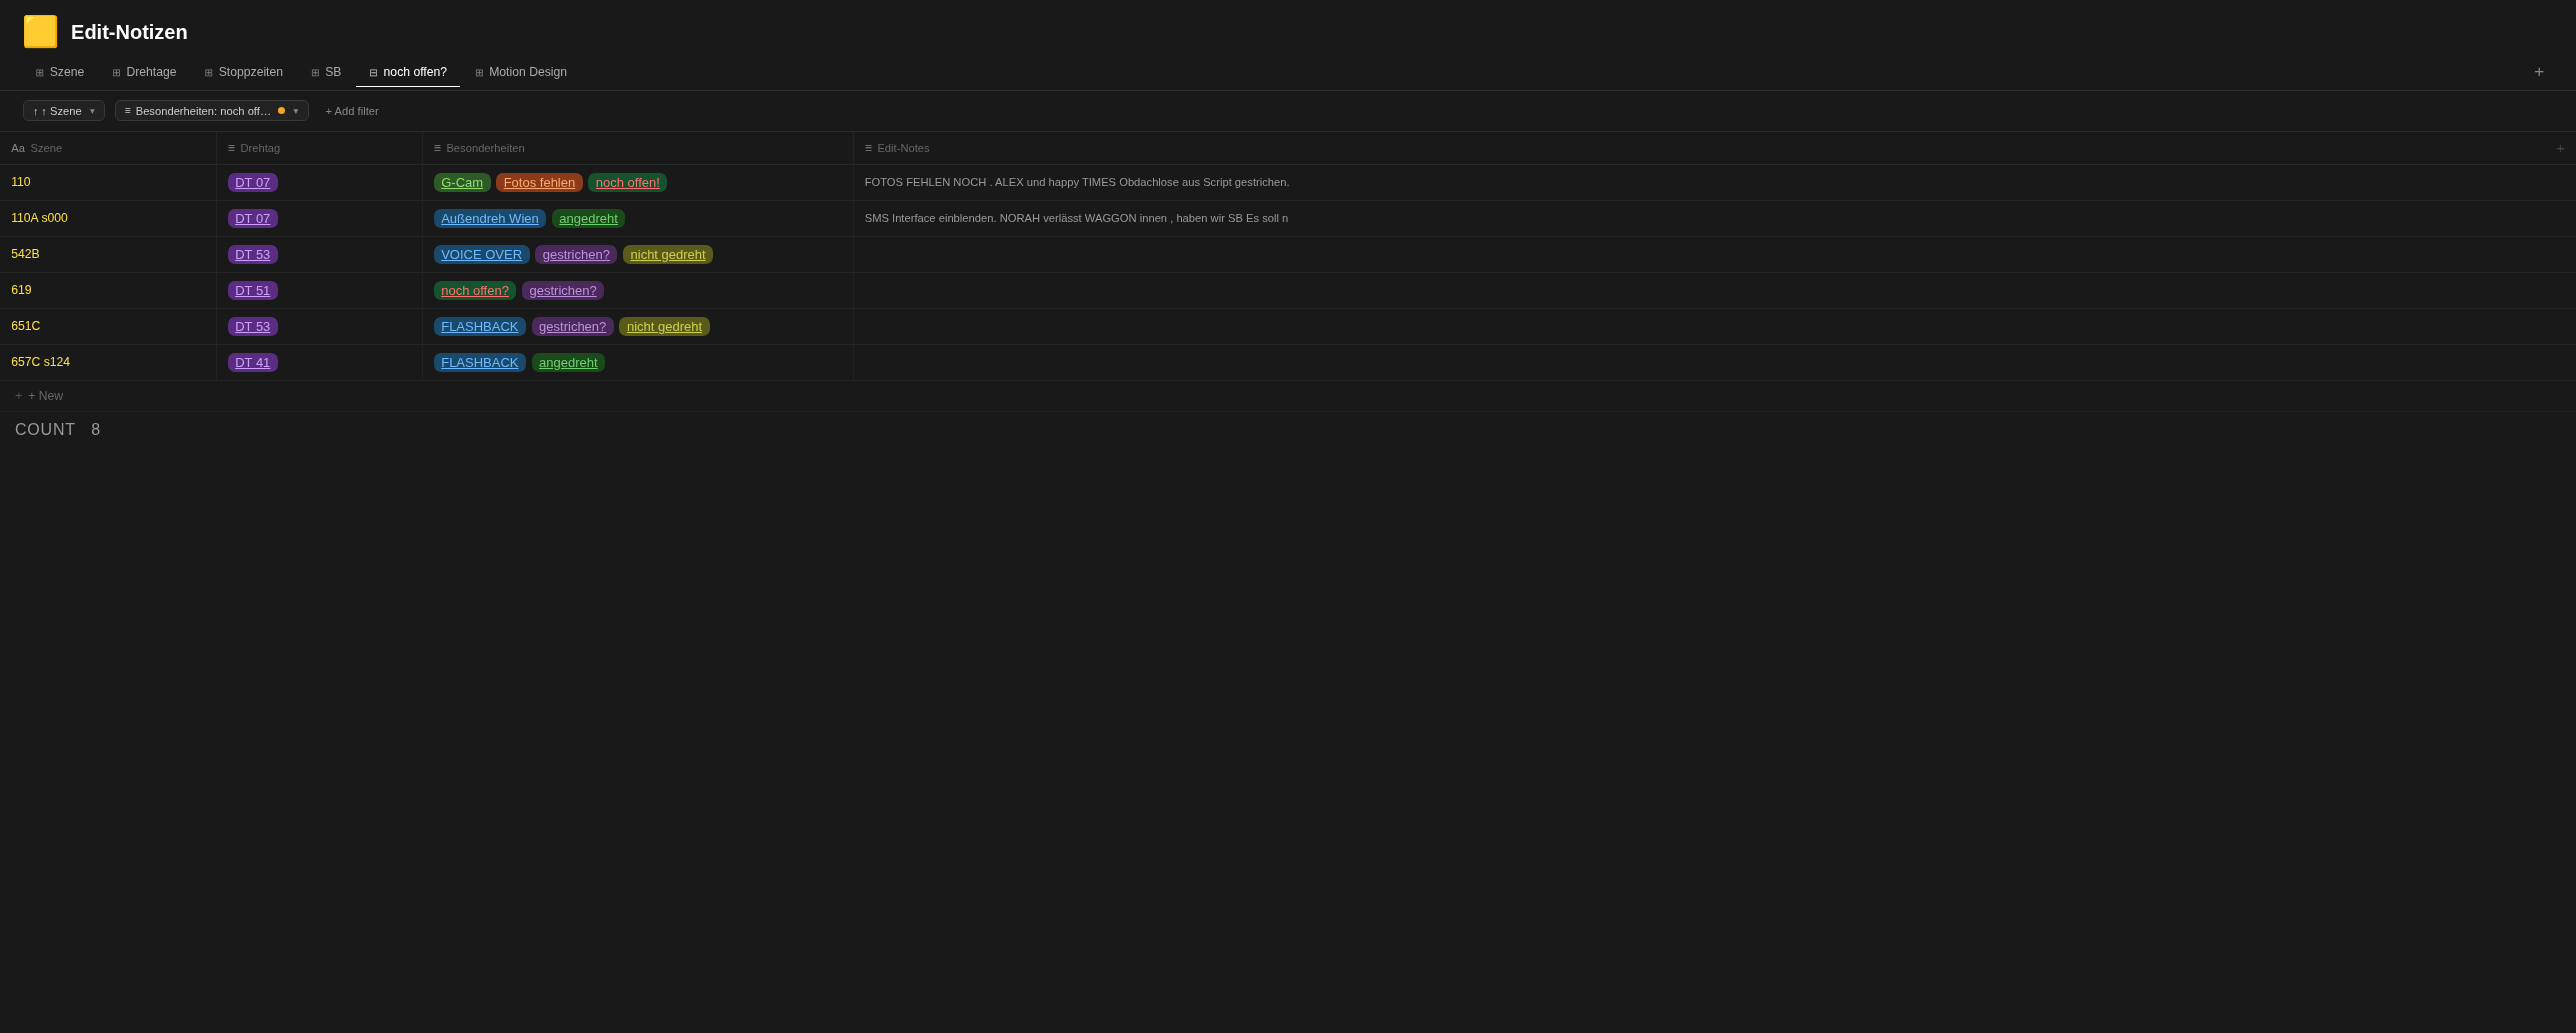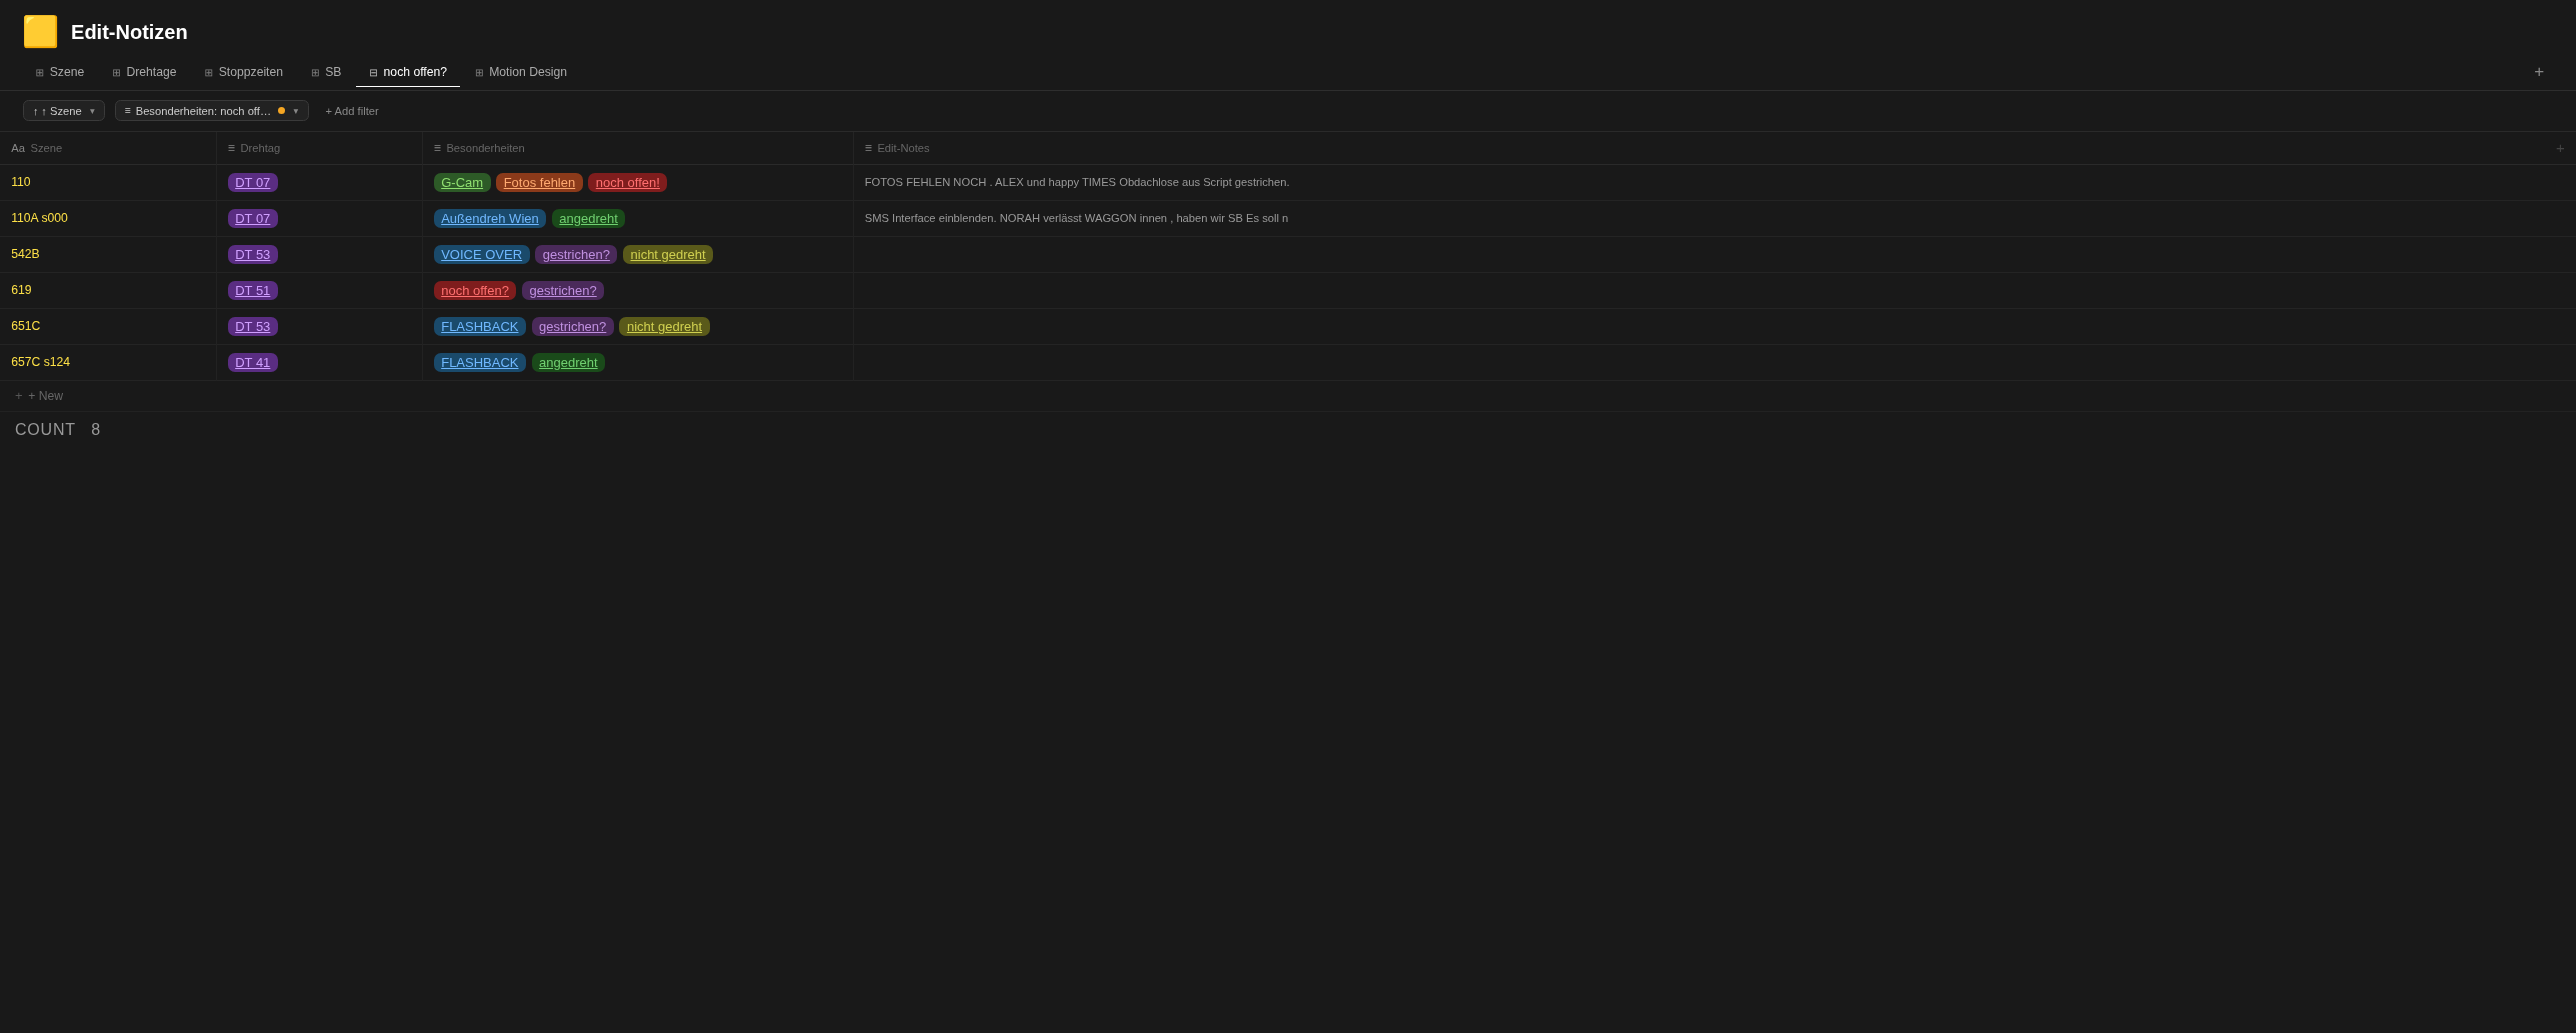--- a/index.html
+++ b/index.html
@@ -177,21 +177,21 @@
       font-weight: 500;
       white-space: nowrap;
       text-decoration: underline;
     }
     .badge-dt {
       background: #5a2d82;
       color: #d0a0ff;
     }
     .badge-gcam { background: #2d5a27; color: #90e070; }
     .badge-fotos-fehlen { background: #8b3a1a; color: #ffaa70; }
-    .badge-noch-offen { background: #7f1d1d; color: #ff7070; }
+    .badge-noch-offen { background: #14532d; color: #ff7070; }
     .badge-aussendreh { background: #1a4a6b; color: #70b8ff; }
     .badge-angedreht { background: #1a4a1a; color: #70d070; }
     .badge-nicht-gedreht { background: #5a5a1a; color: #d0d050; }
     .badge-gestrichen { background: #4a2a5a; color: #c090e0; }
     .badge-voice-over { background: #1a4a6b; color: #70b8ff; }
     .badge-flashback { background: #1a4a6b; color: #70b8ff; }
 
     .edit-note-text {
       font-size: 11.2px;
       color: #999;

